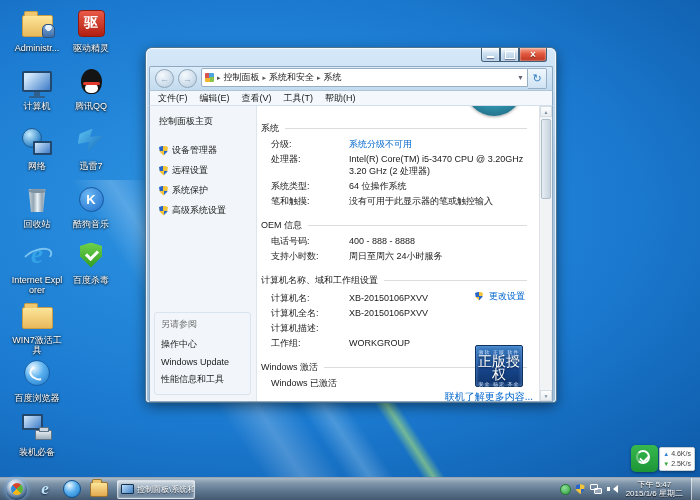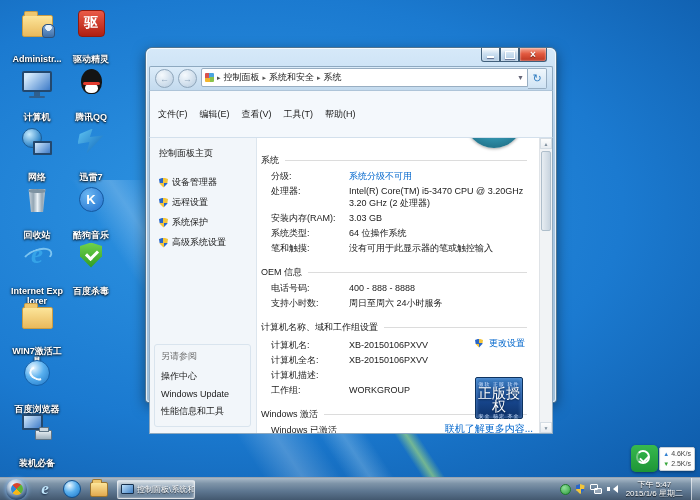--- a/index.html
+++ b/index.html
@@ -7,22 +7,22 @@
     font-family:"Liberation Sans",sans-serif;
     background:radial-gradient(120% 95% at 35% 42%, #2f96e4 0%, #1b7ad0 45%, #0e5aa8 78%, #0a4382 100%);}
   .streak{position:absolute;pointer-events:none;}
   .s1{left:-160px;top:180px;width:760px;height:340px;background:linear-gradient(57deg,transparent 46%,rgba(255,255,255,.22) 50%,transparent 54%);}
   .s2{left:-60px;top:240px;width:760px;height:320px;background:linear-gradient(57deg,transparent 47.5%,rgba(220,245,255,.25) 50%,transparent 52.5%);}
   .s3{left:40px;top:260px;width:700px;height:300px;background:linear-gradient(57deg,transparent 48.7%,rgba(190,240,110,.55) 50%,transparent 51.3%);}
 
   
   .dicon{position:absolute;width:54px;text-align:center;cursor:default;}
   .dicon .ig{height:30px;display:flex;align-items:center;justify-content:center;}
-  .dlabel{margin-top:16px;font-size:9px;line-height:10px;color:#fff;
-    text-shadow:0 1px 2px rgba(0,0,0,.9),0 0 3px rgba(0,0,0,.7);word-break:break-all;font-weight:bold;}
+  .dlabel{margin-top:5px;font-size:9px;line-height:10px;color:#fff;
+    text-shadow:0 1px 2px rgba(0,0,0,.9),0 0 3px rgba(0,0,0,.7);word-break:break-all;}
   .ic-folder{position:relative;width:29px;height:20px;background:linear-gradient(#fce59a,#e9b95c);
     border:1px solid #c89c45;border-radius:2px;margin-top:5px;}
   .ic-folder::before{content:"";position:absolute;top:-5px;left:1px;width:12px;height:4px;
     background:#eec76e;border:1px solid #c89c45;border-bottom:none;border-radius:2px 2px 0 0;}
   .person{position:absolute;right:-3px;bottom:-2px;width:11px;height:12px;
     background:radial-gradient(circle at 50% 22%,#e8f2fa 0 3px,transparent 3.5px),linear-gradient(#7fa8d8,#3c6ea8);
     border-radius:5px 5px 3px 3px;border:1px solid #2c517c;}
   .ic-redapp{width:25px;height:25px;border-radius:4px;border:1px solid #8f1a10;color:#fff;font-weight:bold;
     font-size:14px;display:flex;align-items:center;justify-content:center;
     background:linear-gradient(#ea5a48,#b01f12);}
@@ -102,21 +102,21 @@
     justify-content:center;cursor:pointer;}
   .searchbox{width:102px;height:17px;margin-left:5px;background:#fff;border:1px solid #98aec2;border-radius:2px;
     display:flex;align-items:center;padding:0 3px;flex:none;}
   .searchbox input{border:none;outline:none;flex:1;font-size:8px;color:#333;background:transparent;min-width:0;
     font-family:"Liberation Sans",sans-serif;}
   .searchbox input::placeholder{color:#8f8f8f;}
   .mag{position:relative;width:7px;height:7px;border:1.5px solid #4a90d9;border-radius:50%;flex:none;cursor:pointer;}
   .mag::after{content:"";position:absolute;right:-3px;bottom:-2px;width:4px;height:1.5px;background:#4a90d9;
     transform:rotate(45deg);}
   .menubar{height:14px;background:#f4f8fc;border:1px solid #8ea9c0;border-top:1px solid #aec4d8;border-bottom:1px solid #d3e0ec;
-    display:flex;align-items:center;gap:12px;padding:16px 8px;font-size:9px;color:#1a1a1a;}
+    display:flex;align-items:center;gap:12px;padding:0 8px;font-size:9px;color:#1a1a1a;}
   .menubar span{cursor:pointer;}
   .wbody{display:flex;height:296px;border:1px solid #8ea9c0;border-top:none;background:#fff;box-sizing:border-box;}
   .sidebar{position:relative;width:106px;flex:none;background:#f2f6fa;border-right:1px solid #dde6ee;font-size:9px;
     color:#1a1a1a;}
   .sb-home{margin:9px 0 16px 9px;cursor:pointer;}
   .sb-item{display:flex;align-items:center;gap:4px;margin:7px 0 0 9px;cursor:pointer;}
   .shield{width:9px;height:10px;flex:none;
     clip-path:polygon(50% 0,100% 16%,92% 62%,50% 100%,8% 62%,0 16%);
     background:conic-gradient(#f3c53a 0 25%,#2a66c8 0 50%,#f3c53a 0 75%,#2a66c8 0 100%);}
   .seealso{position:absolute;left:4px;right:5px;bottom:6px;border:1px solid #d9e4ee;border-radius:3px;padding:5px 6px 8px;}
@@ -370,24 +370,20 @@
           </div>
         <div class="crow">
           <span class="lbl">分级:</span>
           <span class="val bluelink">系统分级不可用</span>
         </div>
         <div class="crow">
           <span class="lbl">处理器:</span>
           <span class="val">Intel(R) Core(TM) i5-3470 CPU @ 3.20GHz  3.20 GHz  (2 处理器)</span>
         </div>
         <div class="crow">
-          <span class="lbl">安装内存(RAM):</span>
-          <span class="val">3.03 GB</span>
-        </div>
-        <div class="crow">
           <span class="lbl">系统类型:</span>
           <span class="val">64 位操作系统</span>
         </div>
         <div class="crow">
           <span class="lbl">笔和触摸:</span>
           <span class="val">没有可用于此显示器的笔或触控输入</span>
         </div>
 
         <div class="sec-head" style="margin-top:12px">
             <span>OEM 信息</span>

